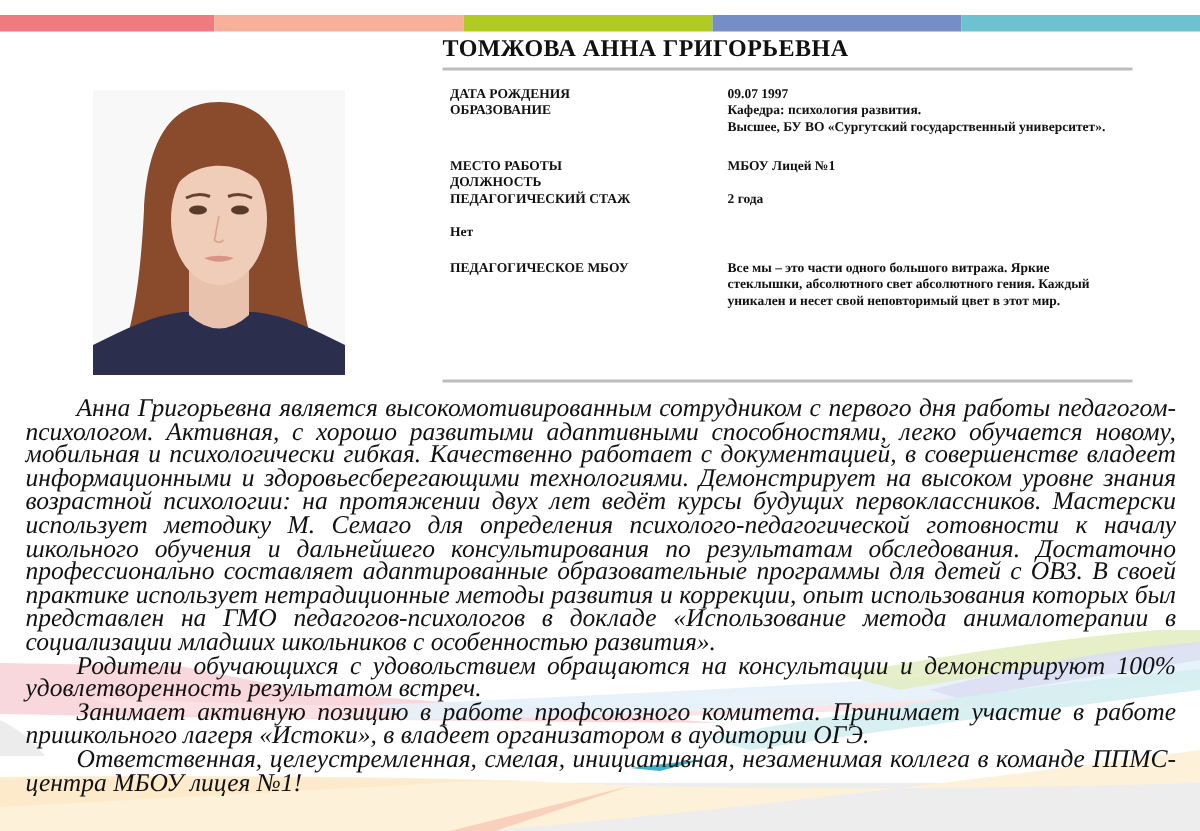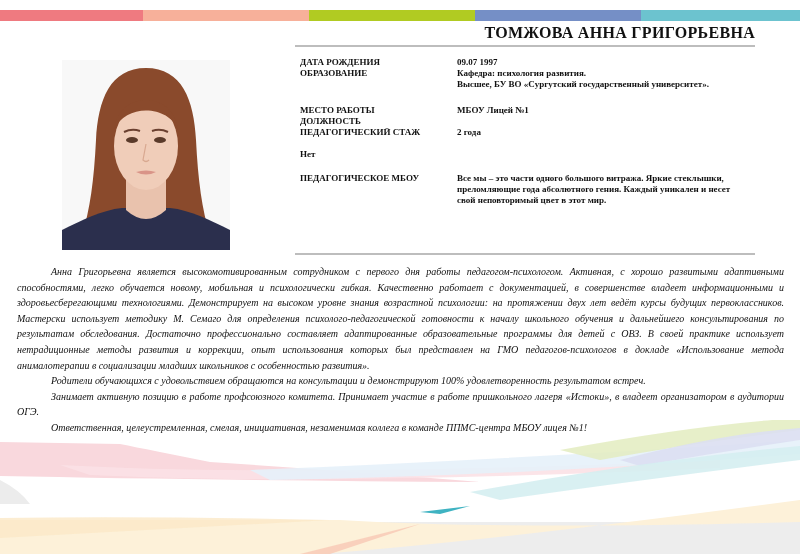--- a/index.html
+++ b/index.html
@@ -6,29 +6,29 @@
     html, body { width: 800px; height: 554px; overflow: hidden; background: #ffffff; }
     body { position: relative; font-family: "Liberation Serif", serif; color: #111; }
 
     .stripe { position: absolute; top: 10px; left: 0; width: 800px; height: 11px; display: flex; }
     .stripe > div { height: 100%; }
 
     .bg-waves { position: absolute; left: 0; top: 420px; width: 800px; height: 134px; z-index: 0; }
 
     .photo { position: absolute; left: 62px; top: 60px; width: 168px; height: 190px; overflow: hidden; background: #f7f7f7; z-index: 1; }
 
-    .title { position: absolute; left: 295px; top: 24px; width: 460px; text-align: right; font-weight: bold; font-size: 16px; letter-spacing: 0.3px; z-index: 1; }
+    .title { position: absolute; left: 295px; top: 24px; width: 460px; text-align: left; font-weight: bold; font-size: 16px; letter-spacing: 0.3px; z-index: 1; }
     .rule { position: absolute; left: 295px; width: 460px; height: 2px; background: #bdbdbd; z-index: 1; }
 
     .info { position: absolute; left: 300px; top: 57px; width: 450px; font-size: 9px; font-weight: bold; line-height: 11px; z-index: 1; }
-    .row { display: flex; }
+    .row { display: flex; gap: 28px; }
     .row .k { width: 157px; flex: none; }
     .row .v { flex: 1; }
 
-    .bio { position: absolute; left: 17px; top: 264px; width: 767px; font-family: "Liberation Serif", serif; font-style: italic; font-size: 10px; line-height: 15.6px; text-align: justify; z-index: 1; }
+    .bio { position: absolute; left: 17px; top: 264px; width: 767px; font-family: "Liberation Serif", serif; font-style: italic; font-size: 17px; line-height: 15.6px; text-align: justify; z-index: 1; }
     .bio p { text-indent: 34px; }
   </style>
 </head>
 <body>
 
 <div class="stripe">
   <div style="width:143px;background:#ef7a80"></div>
   <div style="width:166px;background:#f7b09a"></div>
   <div style="width:166px;background:#b1cb22"></div>
   <div style="width:166px;background:#758fc6"></div>
@@ -97,21 +97,21 @@
     <div class="v">2 года</div>
   </div>
   <div class="row">
     <div class="v" style="padding-top:11px">Нет</div>
   </div>
 
   <div style="height:13px"></div>
 
   <div class="row">
     <div class="k">ПЕДАГОГИЧЕСКОЕ МБОУ</div>
-    <div class="v" style="padding-right:5px">Все мы – это части одного большого витража. Яркие стеклышки, преломляющие года абсолютного гения. Каждый уникален и несет свой неповторимый цвет в этот мир.</div>
+    <div class="v" style="padding-right:5px">Все мы – это части одного большого витража. Яркие стеклышки, абсолютного свет абсолютного гения. Каждый уникален и несет свой неповторимый цвет в этот мир.</div>
   </div>
 
   <div style="height:12px"></div>
 
 </div>
 <div class="rule" style="top:253px"></div>
 
 <div class="bio">
   <p>Анна Григорьевна является высокомотивированным сотрудником с первого дня работы педагогом-психологом. Активная, с хорошо развитыми адаптивными способностями, легко обучается новому, мобильная и психологически гибкая. Качественно работает с документацией, в совершенстве владеет информационными и здоровьесберегающими технологиями. Демонстрирует на высоком уровне знания возрастной психологии: на протяжении двух лет ведёт курсы будущих первоклассников. Мастерски использует методику М. Семаго для определения психолого-педагогической готовности к началу школьного обучения и дальнейшего консультирования по результатам обследования. Достаточно профессионально составляет адаптированные образовательные программы для детей с ОВЗ. В своей практике использует   нетрадиционные методы развития и коррекции, опыт использования которых был представлен на ГМО педагогов-психологов в докладе «Использование метода анималотерапии в социализации младших школьников с особенностью развития».</p>
   <p>Родители обучающихся с удовольствием обращаются на консультации и демонстрируют 100% удовлетворенность результатом встреч.</p>

